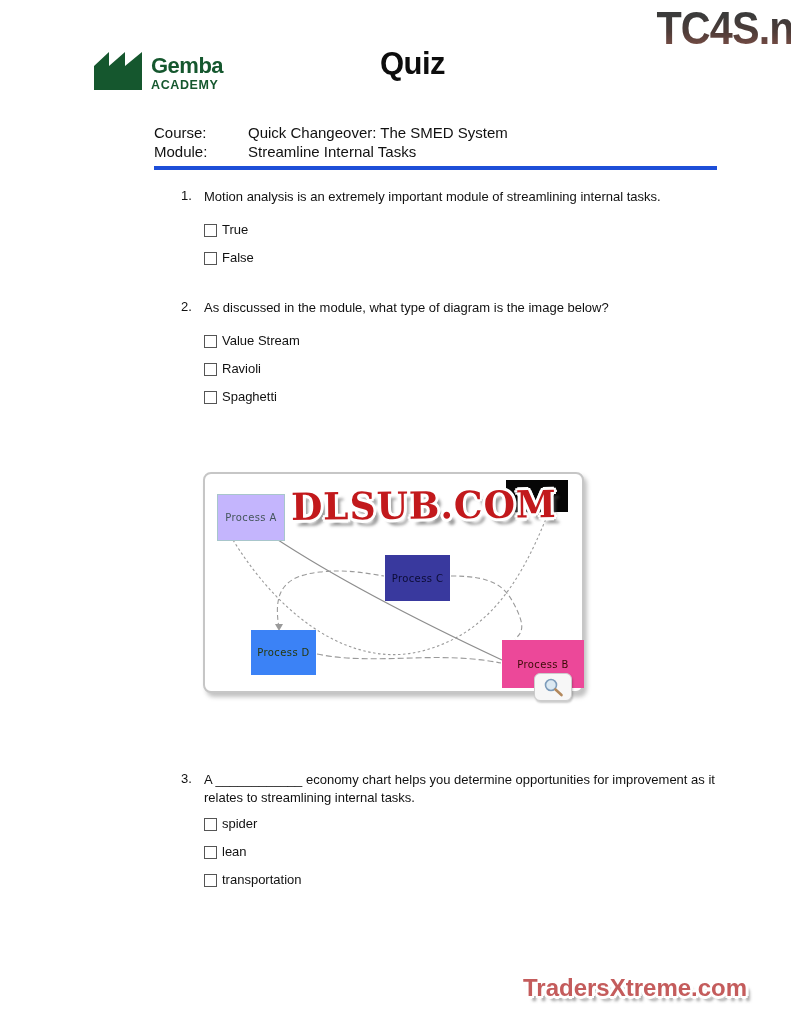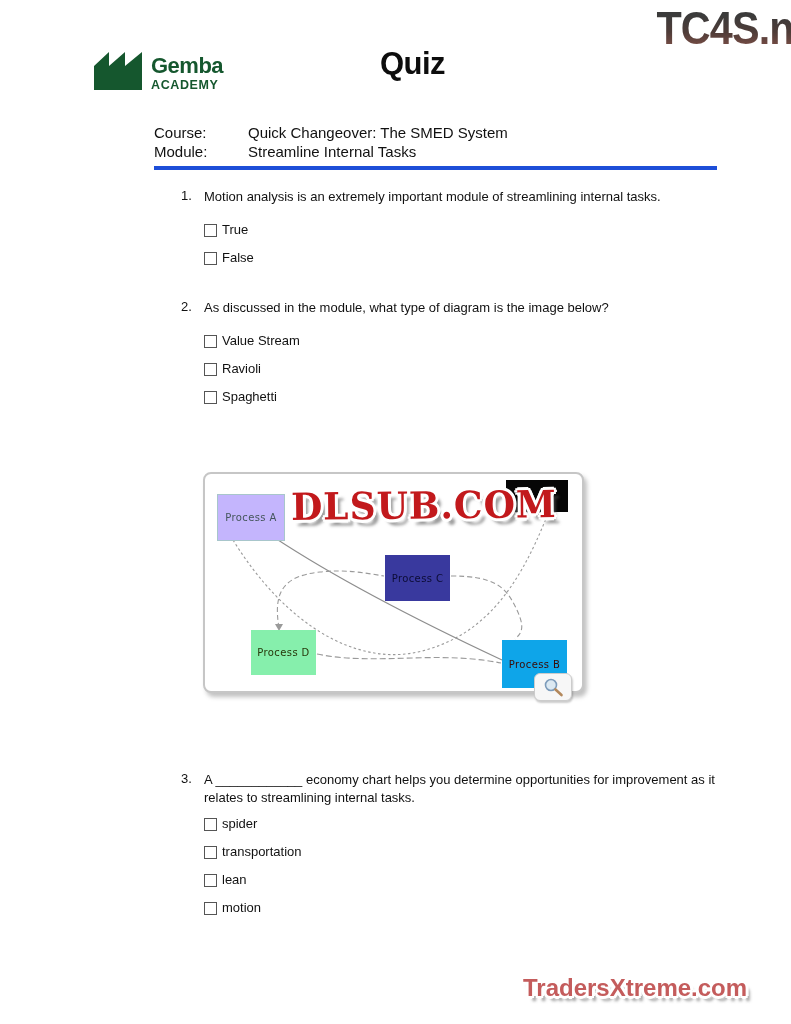--- a/index.html
+++ b/index.html
@@ -44,22 +44,22 @@
 
   
   .diagram-frame{position:absolute;left:163px;top:472px;width:377px;height:217px;background:#fff;
         border:2px solid #c6c6c6;border-radius:8px;
         box-shadow:3px 4px 4px rgba(120,120,120,.45);}
   .paths{position:absolute;left:0;top:0;width:377px;height:217px;}
   .pbox{position:absolute;display:flex;align-items:center;justify-content:center;
         font-family:"DejaVu Sans", sans-serif;font-size:10px;letter-spacing:.4px;}
   .box-a{left:12px;top:20px;width:66px;height:45px;background:#c4b5fd;border:1px solid #a8c6cb;color:#44555b;}
   .box-c{left:180px;top:81px;width:65px;height:46px;background:#39399e;color:#0c0c35;}
-  .box-d{left:46px;top:156px;width:65px;height:45px;background:#86efac;color:#27370a;}
-  .box-b{left:297px;top:166px;width:65px;height:48px;background:#0ea5e9;color:#3a0b05;}
+  .box-d{left:46px;top:156px;width:65px;height:45px;background:#3b82f6;color:#27370a;}
+  .box-b{left:297px;top:166px;width:82px;height:48px;background:#ec4899;color:#3a0b05;}
   .black-rect{position:absolute;left:301px;top:6px;width:62px;height:32px;background:#060606;}
   .dlsub{position:absolute;left:86px;top:10px;font-family:"DejaVu Serif", serif;font-weight:bold;
         font-size:36px;letter-spacing:1px;color:#c2191c;transform:rotate(-.6deg) scaleY(1.04);
         text-shadow:-2px -2px 0 #fff,2px -2px 0 #fff,-2px 2px 0 #fff,2px 2px 0 #fff,
                     -3px 0 0 #fff,3px 0 0 #fff,0 -3px 0 #fff,0 3px 0 #fff,
                     5px 6px 3px rgba(90,90,90,.6);}
   .magnify-btn{position:absolute;left:329px;top:199px;width:36px;height:26px;background:#f7f7f7;
         border:1px solid #ccc;border-radius:6px;box-shadow:1px 2px 2px rgba(0,0,0,.2);
         display:flex;align-items:center;justify-content:center;cursor:pointer;}
 </style>
@@ -159,28 +159,24 @@
       <span class="q-num">3.</span>
       <span class="q-text">A ____________ economy chart helps you determine opportunities for improvement as it relates to streamlining internal tasks.</span>
     </div>
     <div class="options tight">
       <div class="option">
         <span class="cb"></span>
         <span class="opt-label">spider</span>
       </div>
       <div class="option">
         <span class="cb"></span>
-        <span class="opt-label">transportation</span>
-      </div>
-      <div class="option">
-        <span class="cb"></span>
         <span class="opt-label">lean</span>
       </div>
       <div class="option">
         <span class="cb"></span>
-        <span class="opt-label">motion</span>
+        <span class="opt-label">transportation</span>
       </div>
     </div>
   </div>
 
   <div class="traders">TradersXtreme.com</div>
 
 </div>
 
 </body></html>

